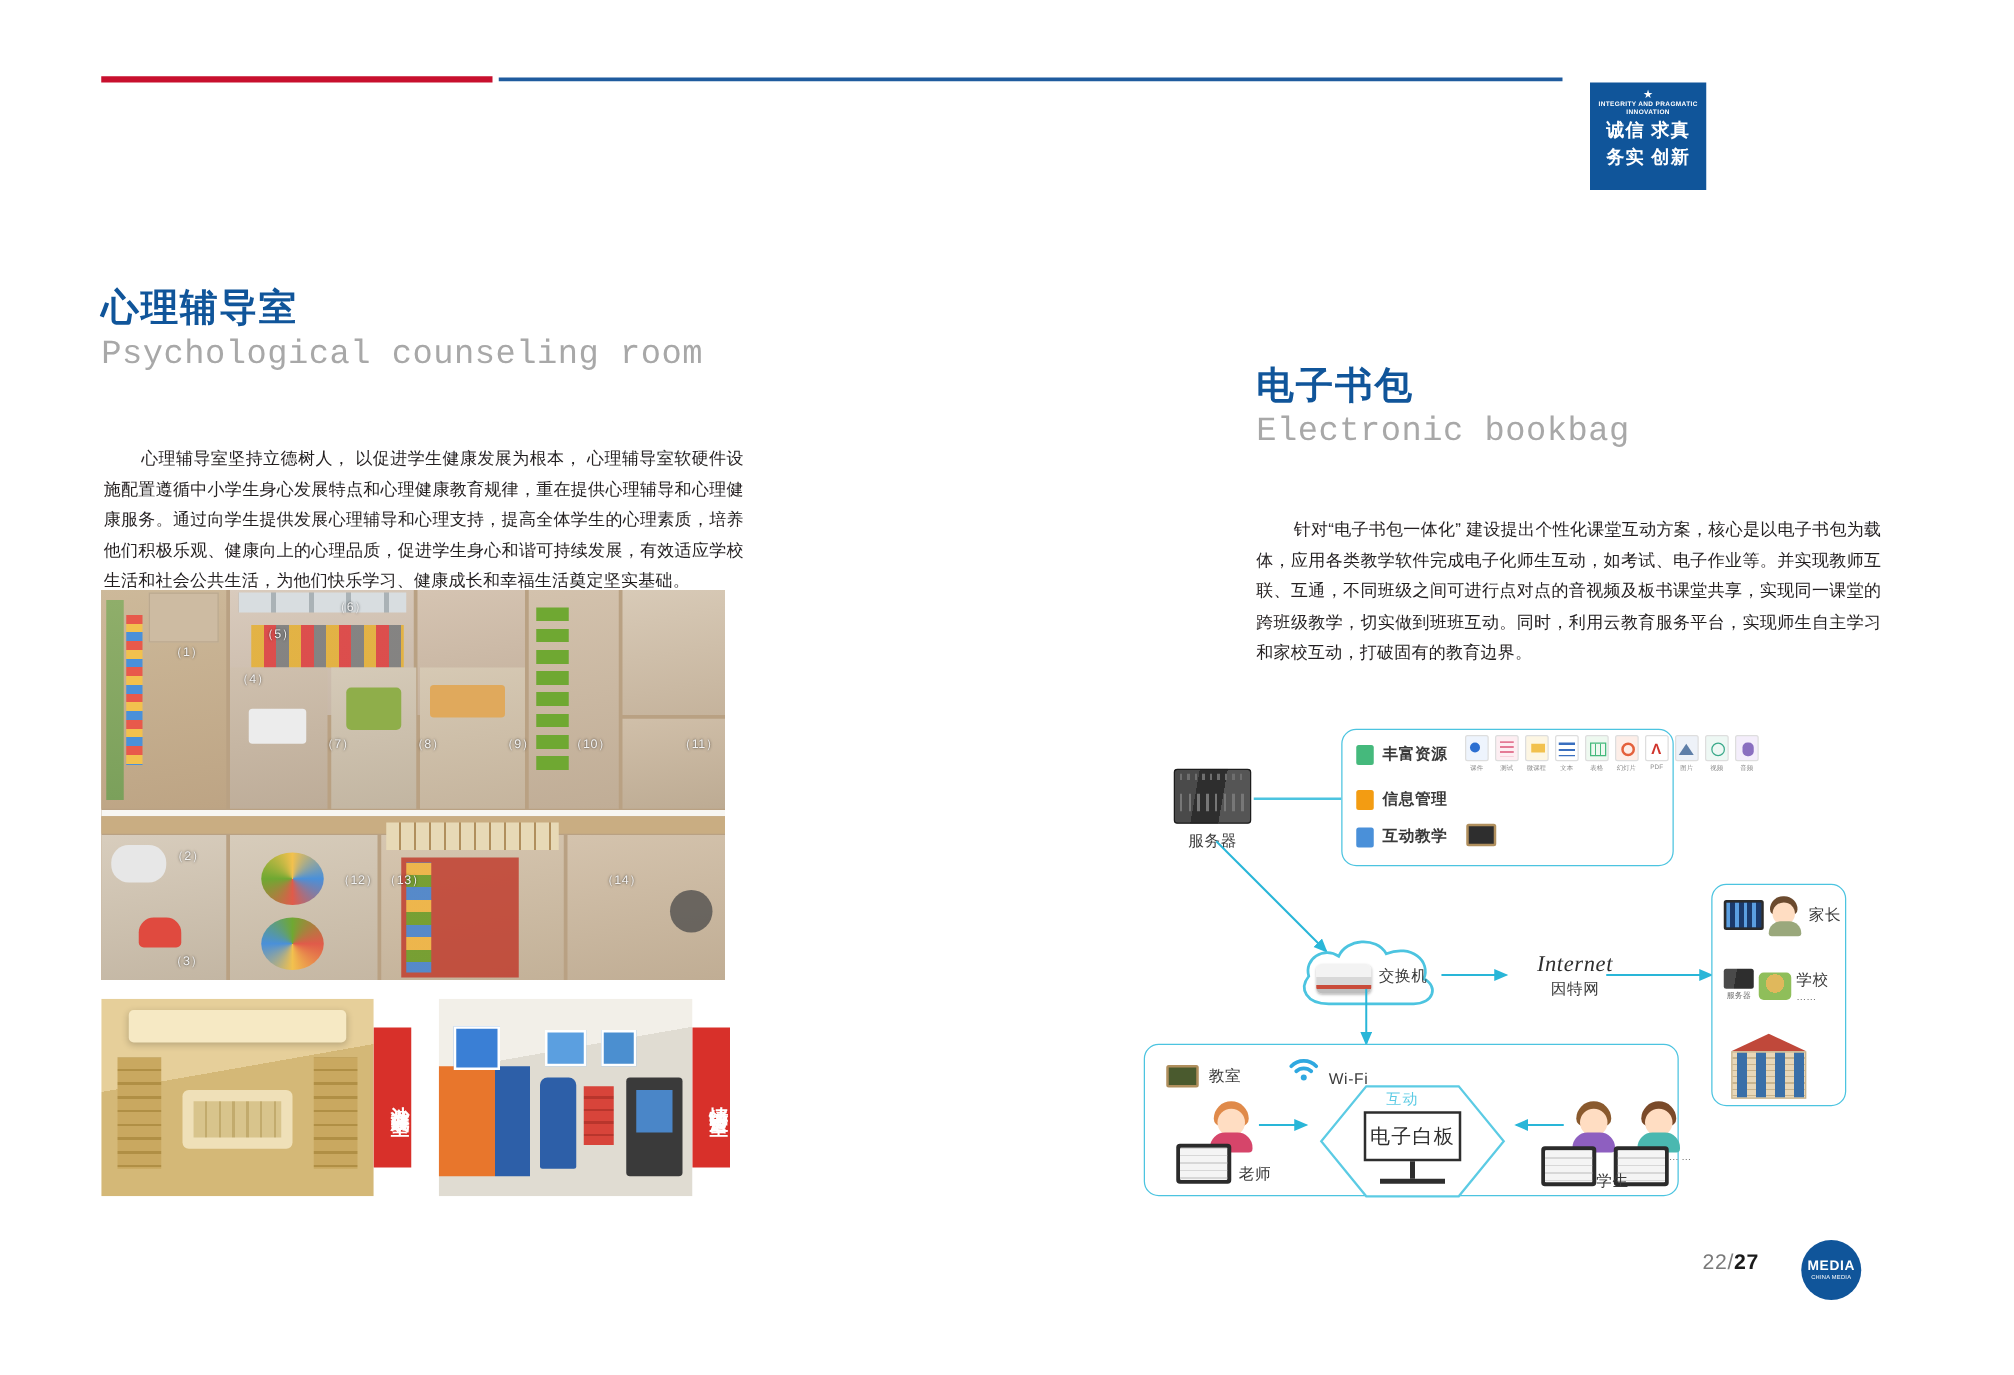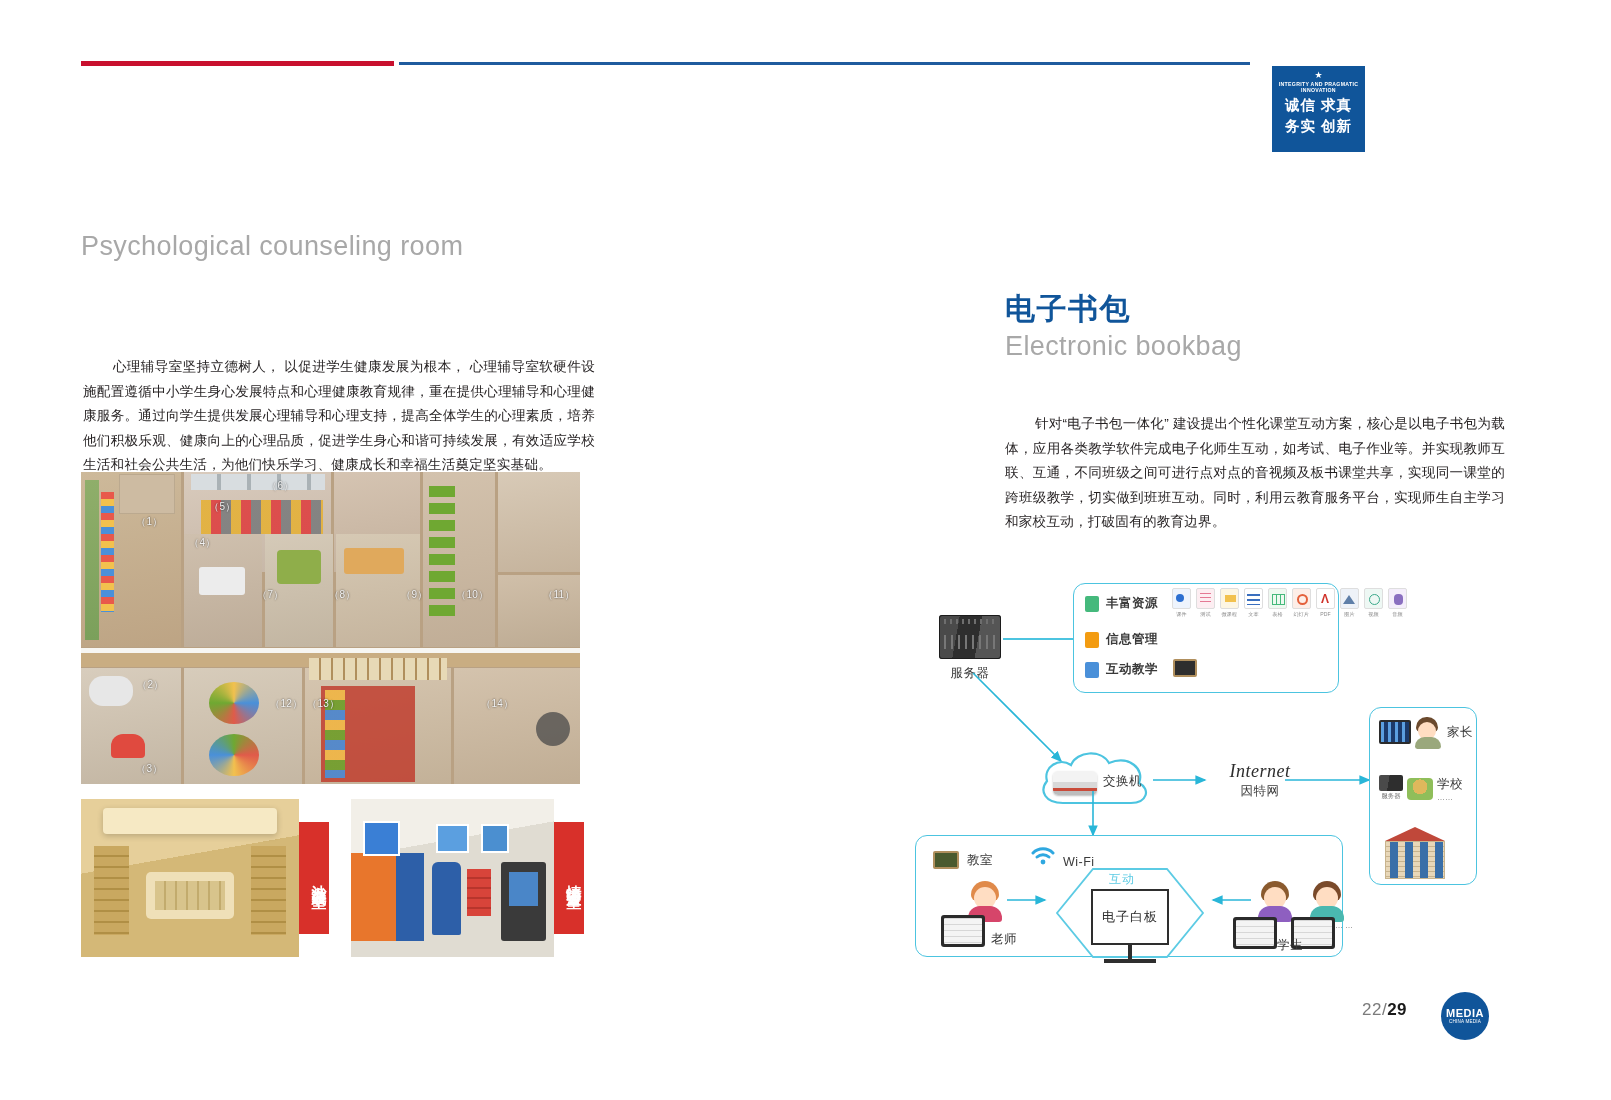--- a/index.html
+++ b/index.html
@@ -60,21 +60,21 @@
   
   .col-left  { position: absolute; left: 81px;  top: 228px; width: 516px; }
   .col-right { position: absolute; left: 1005px; top: 290px; width: 500px; }
 
   .title-cn {
     color: #10559a; font-size: 30px; font-weight: bold;
     letter-spacing: 1.5px; line-height: 38px;
   }
   .title-en {
     color: #a8a8a8; font-size: 27px; line-height: 36px;
-    font-family: Liberation Sans, sans-serif; letter-spacing: .4px;
+    font-family: Liberation Mono, monospace; letter-spacing: .4px;
     font-weight: 400;
   }
 
   
   .body-text {
     font-size: 13.6px; line-height: 24.5px; color: #231f20;
     text-align: justify; text-justify: inter-ideograph;
     text-indent: 2.2em; letter-spacing: .2px;
   }
   #left-body  { position: absolute; left: 83px;  top: 355px; width: 512px; }
@@ -170,23 +170,23 @@
 
   .tablet {
     width: 44px; height: 32px; background: #2b2b2b;
     border-radius: 3px; padding: 3px;
   }
   .tablet .scr {
     width: 100%; height: 100%; background: #f4f4f4; border-radius: 1px;
     background-image: repeating-linear-gradient(180deg,#d7d7d7 0 1px,transparent 1px 6px);
   }
   .wb {
-    width: 78px; height: 56px; border: 2.4px solid #2e2e2e;
+    width: 78px; height: 40px; border: 2.4px solid #2e2e2e;
     background: #fff; display: flex; align-items: center; justify-content: center;
-    font-size: 13px; color: #2e2e2e; letter-spacing: 1px;
+    font-size: 16px; color: #2e2e2e; letter-spacing: 1px;
   }
   .wb-stand { width: 4px; height: 14px; background: #2e2e2e; margin: 0 auto; }
   .wb-base  { width: 52px; height: 3.5px; background: #2e2e2e; margin: 0 auto; }
 
   .lbl-cn { font-size: 12.5px; color: #3a3a3a; letter-spacing: .5px; }
   .lbl-sm { font-size: 8px; color: #6a6a6a; }
 
   
   .pagenum {
     position: absolute; left: 1362px; top: 1000px;
@@ -214,20 +214,21 @@
   <div class="badge">
     <div class="badge-blue">
       <div class="badge-star">★</div>
       <div class="badge-en">INTEGRITY AND PRAGMATIC INNOVATION</div>
       <div class="badge-cn1">诚信 求真</div>
       <div class="badge-cn2">务实 创新</div>
     </div>
   </div>
 
   <div class="col-left">
+    <div class="title-cn">心理辅导室</div>
     <div class="title-en">Psychological counseling room</div>
   </div>
 
   <div id="left-body" class="body-text">心理辅导室坚持立德树人， 以促进学生健康发展为根本， 心理辅导室软硬件设施配置遵循中小学生身心发展特点和心理健康教育规律，重在提供心理辅导和心理健康服务。通过向学生提供发展心理辅导和心理支持，提高全体学生的心理素质，培养他们积极乐观、健康向上的心理品质，促进学生身心和谐可持续发展，有效适应学校生活和社会公共生活，为他们快乐学习、健康成长和幸福生活奠定坚实基础。</div>
 
   <div class="floorplan">
 
     <div class="fp-room" style="left:0;top:0;width:100px;height:175px;background:linear-gradient(170deg,#cdb99a,#bda484);"></div>
     <div class="fp-room" style="left:4px;top:8px;width:14px;height:160px;background:linear-gradient(180deg,#8fae6a,#7ba05b);"></div>
     <div class="fp-room" style="left:20px;top:20px;width:13px;height:120px;background:repeating-linear-gradient(180deg,#e8594b 0 7px,#f2c14e 7px 14px,#4a90d9 14px 21px);"></div>
@@ -556,20 +557,20 @@
     </div>
     <div style="position:absolute;left:386px;top:342px;" class="tablet">
         <div class="scr"></div>
       </div>
 
     <div class="lbl-cn" style="position:absolute;left:372px;top:362px;">学生</div>
     <div class="lbl-sm" style="position:absolute;left:430px;top:346px;letter-spacing:2px;">……</div>
   </div>
 
   <div class="pagenum">
-    <span>22</span><span>/</span><b>29</b>
+    <span>22</span><span>/</span><b>27</b>
   </div>
   <div class="media-logo">
     <div class="m1">MEDIA</div>
     <div class="m2">CHINA MEDIA</div>
   </div>
 
 </div>
 
 </body></html>

